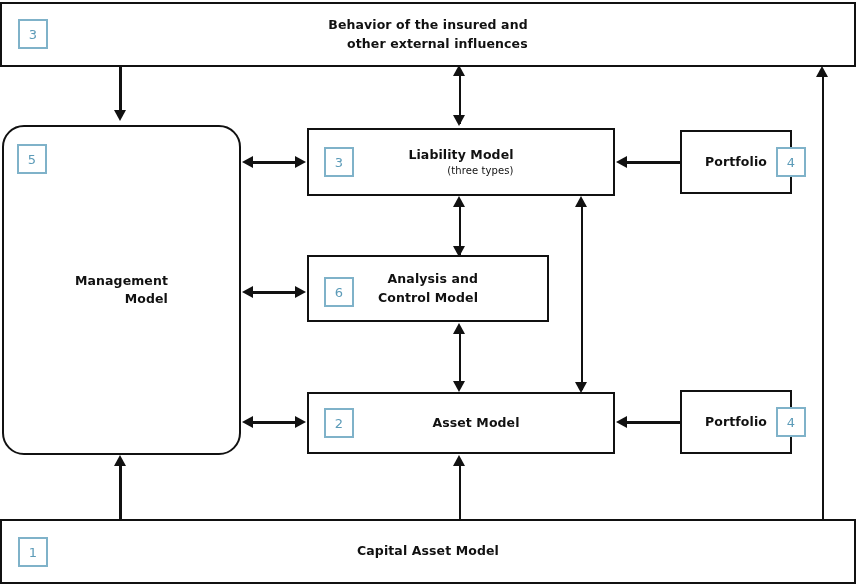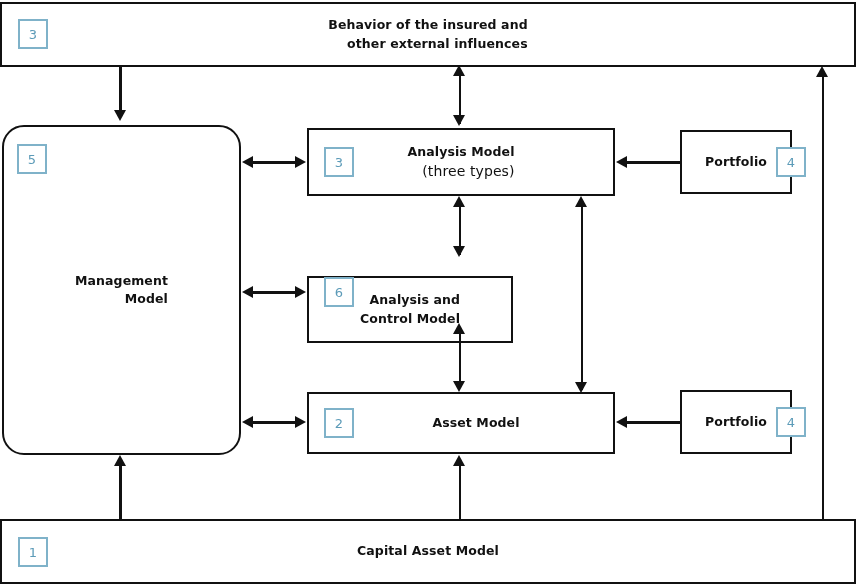--- a/index.html
+++ b/index.html
@@ -31,21 +31,21 @@
   }
   .box-label {
     font-size: 12.5px;
     font-weight: bold;
     color: #111111;
     line-height: 1.45;
     letter-spacing: 0.1px;
     white-space: pre-line;
   }
   .box-sub {
-    font-size: 14px;
+    font-size: 10px;
     font-weight: normal;
     color: #111111;
     line-height: 1.45;
     display: block;
   }
 
   
   .badge {
     position: absolute;
     box-sizing: border-box;
@@ -157,32 +157,32 @@
   <div class="badge" style="left:18px; top:19px;">3</div>
 
   <div class="box" style="left:2px; top:125px; width:239px; height:330px;border-radius:22px;">
     <div class="box-label">Management
 Model</div>
   </div>
   <div class="badge" style="left:17px; top:144px;">5</div>
 
   <div class="box" style="left:307px; top:128px; width:308px; height:68px;">
     <div class="box-label">
-      <span>Analysis Model</span>
+      <span>Liability Model</span>
       <span class="box-sub">(three types)</span>
     </div>
   </div>
   <div class="badge" style="left:324px; top:147px;">3</div>
 
   <div class="box" style="left:680px; top:130px; width:112px; height:64px;">
     <div class="box-label">Portfolio</div>
   </div>
   <div class="badge" style="left:776px; top:147px;">4</div>
 
-  <div class="box" style="left:307px; top:276px; width:206px; height:67px;">
+  <div class="box" style="left:307px; top:255px; width:242px; height:67px;">
     <div class="box-label">Analysis and
 Control Model</div>
   </div>
   <div class="badge" style="left:324px; top:277px;">6</div>
 
   <div class="box" style="left:307px; top:392px; width:308px; height:62px;padding-left:30px;">
     <div class="box-label">Asset Model</div>
   </div>
   <div class="badge" style="left:324px; top:408px;">2</div>
 

